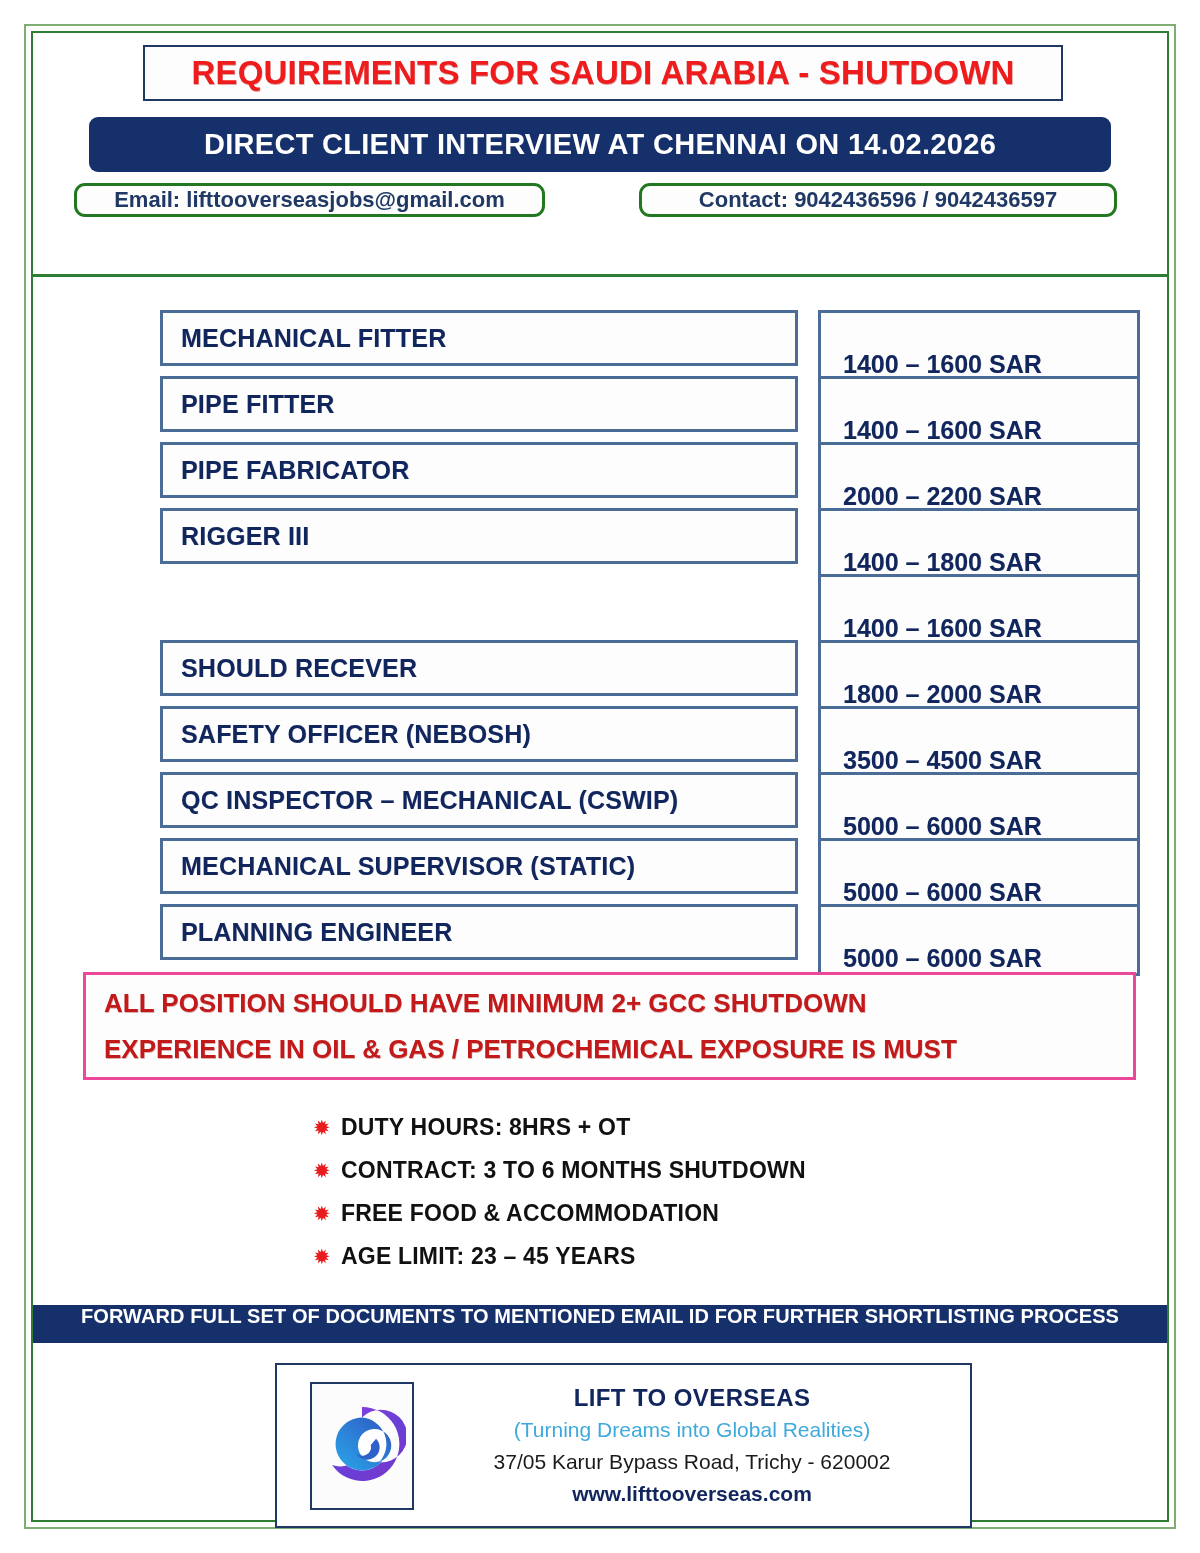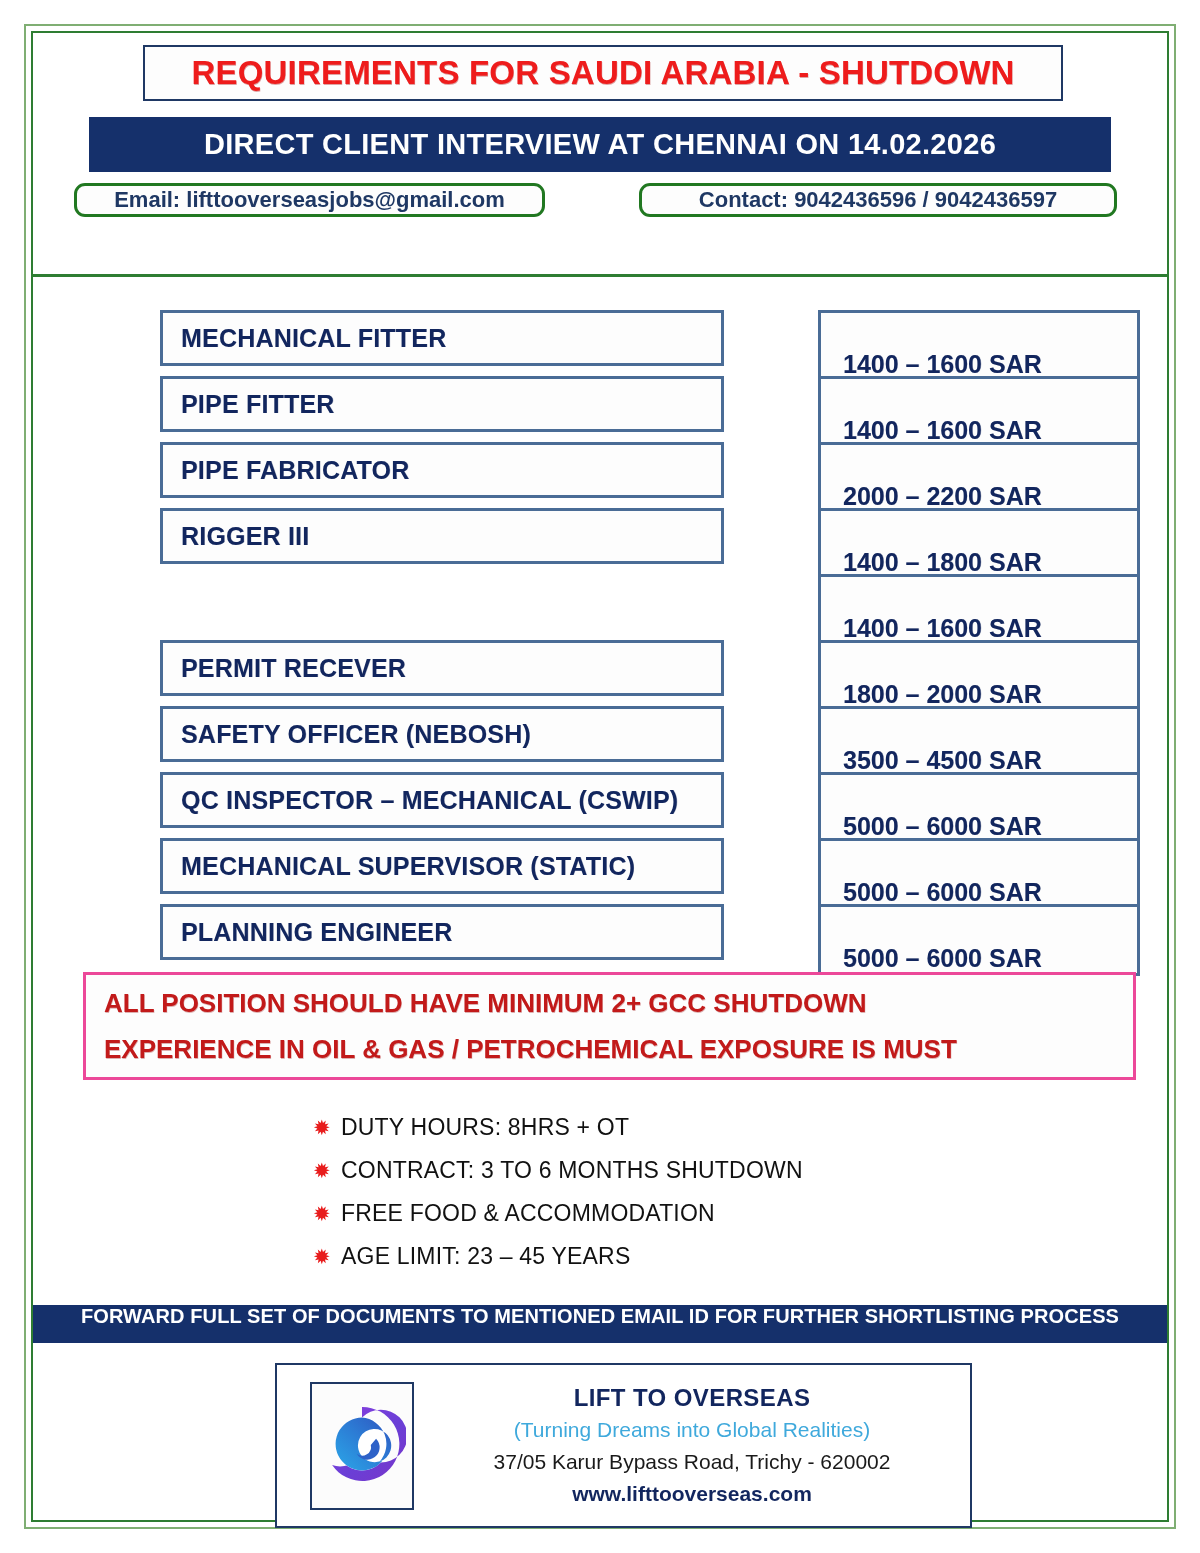--- a/index.html
+++ b/index.html
@@ -68,21 +68,21 @@
     text-shadow: 0.5px 0.5px 0 rgba(160,0,0,0.35);
   }
 
   .subtitle-banner {
     position: absolute;
     left: 58px;
     top: 86px;
     width: 1022px;
     height: 55px;
     background: #15306B;
-    border-radius: 0;
+    border-radius: 9px;
     display: flex;
     align-items: center;
     justify-content: center;
   }
   .subtitle-text {
     color: #FFFFFF;
     font-size: 29px;
     font-weight: bold;
     letter-spacing: 0.3px;
     white-space: nowrap;
@@ -124,21 +124,21 @@
   }
   .job-row {
     position: relative;
     height: 56px;
     margin-bottom: 10px;
   }
   .job-title-box {
     position: absolute;
     left: 0;
     top: 0;
-    width: 564px;
+    width: 638px;
     height: 56px;
     border: 3px solid #4A6C96;
     background: #FDFDFD;
     box-sizing: border-box;
     display: flex;
     align-items: center;
     padding-left: 18px;
   }
   .job-title-text {
     color: #12265E;
@@ -209,21 +209,21 @@
     color: #E81C1C;
     font-size: 21px;
     line-height: 1;
     width: 28px;
     flex: 0 0 28px;
     text-align: left;
   }
   .bullet-text {
     color: #111111;
     font-size: 23px;
-    font-weight: normal;
+    font-weight: bold;
     letter-spacing: 0.2px;
     white-space: nowrap;
   }
 
   
   .footer-banner {
     position: absolute;
     left: 33px;
     top: 1305px;
     width: 1134px;
@@ -364,21 +364,21 @@
   </div>
 
   <div class="job-row">
     <div class="job-salary-box">
       <span class="job-salary-text">1400 – 1600 SAR</span>
     </div>
   </div>
 
   <div class="job-row">
     <div class="job-title-box">
-      <span class="job-title-text">PERMIT RECEVER</span>
+      <span class="job-title-text">SHOULD RECEVER</span>
     </div>
     <div class="job-salary-box">
       <span class="job-salary-text">1800 – 2000 SAR</span>
     </div>
   </div>
 
   <div class="job-row">
     <div class="job-title-box">
       <span class="job-title-text">SAFETY OFFICER (NEBOSH)</span>
     </div>

